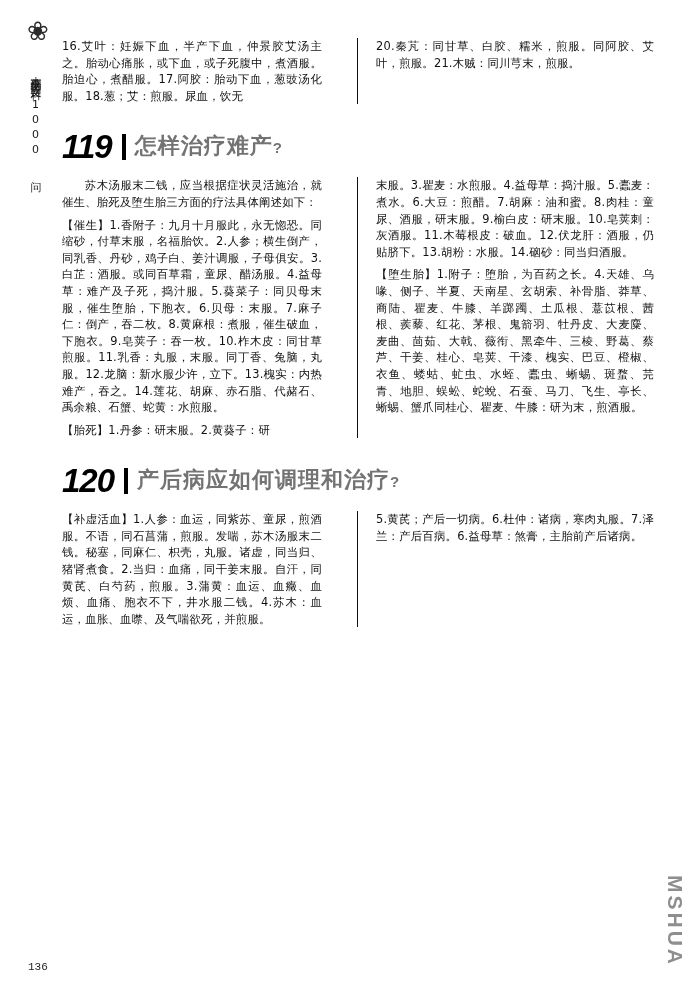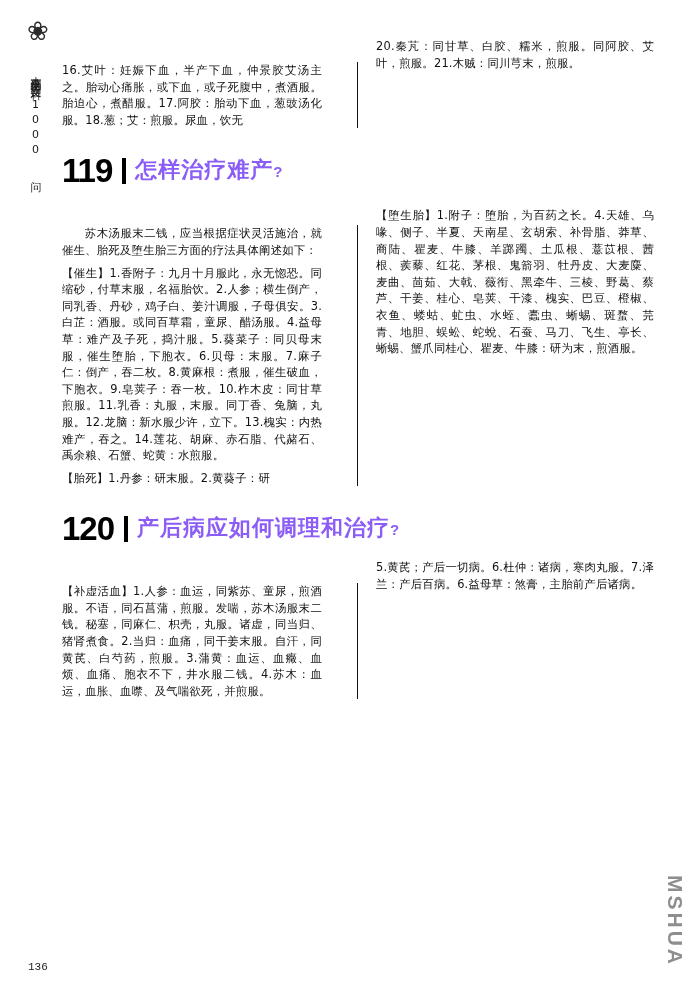--- a/index.html
+++ b/index.html
@@ -82,21 +82,20 @@
     position: relative;
     display: flex;
   }
   .col {
     box-sizing: border-box;
     width: 50%;
   }
   .col-left {
     padding-right: 35px;
     border-right: 1px solid #111;
-    margin-top: 24px;
   }
   .col-right {
     padding-left: 18px;
   }
 
   p.para {
     margin: 0 0 0 0;
     font-size: 11.4px;
     line-height: 16.6px;
     color: #111;
@@ -114,34 +113,35 @@
   
   .section-head {
     display: flex;
     align-items: center;
     margin: 26px 0 14px 0;
   }
   .section-num {
     font-family: "Liberation Sans", sans-serif;
     font-size: 33px;
     font-weight: bold;
+    font-style: italic;
     color: #000;
     letter-spacing: -1px;
     line-height: 33px;
   }
   .section-bar {
     width: 4px;
     height: 26px;
     background: #000;
     margin: 0 9px 0 10px;
   }
   .section-title {
     font-size: 22px;
     font-weight: bold;
-    color: #8b5cf6;
+    color: #737373;
     line-height: 26px;
     letter-spacing: 1px;
   }
   .section-title .qmark {
     font-family: "Liberation Sans", sans-serif;
     font-size: 15px;
     font-weight: bold;
   }
 </style>
 </head>
@@ -174,20 +174,21 @@
       <span class="section-title"><span>怎样治疗难产</span><span class="qmark">?</span></span>
     </div>
 
     <div class="cols">
       <div class="col col-left">
         <p class="para indent">苏木汤服末二钱，应当根据症状灵活施治，就催生、胎死及堕生胎三方面的疗法具体阐述如下：</p>
         <p class="para gap">【催生】1.香附子：九月十月服此，永无惚恐。同缩砂，付草末服，名福胎饮。2.人参；横生倒产，同乳香、丹砂，鸡子白、姜汁调服，子母俱安。3.白芷：酒服。或同百草霜，童尿、醋汤服。4.益母草：难产及子死，捣汁服。5.葵菜子：同贝母末服，催生堕胎，下胞衣。6.贝母：末服。7.麻子仁：倒产，吞二枚。8.黄麻根：煮服，催生破血，下胞衣。9.皂荚子：吞一枚。10.柞木皮：同甘草煎服。11.乳香：丸服，末服。同丁香、兔脑，丸服。12.龙脑：新水服少许，立下。13.槐实：内热难产，吞之。14.莲花、胡麻、赤石脂、代赭石、禹余粮、石蟹、蛇黄：水煎服。</p>
         <p class="para gap">【胎死】1.丹参：研末服。2.黄葵子：研</p>
       </div>
       <div class="col col-right">
+        <p class="para">末服。3.瞿麦：水煎服。4.益母草：捣汁服。5.蠹麦：煮水。6.大豆：煎醋。7.胡麻：油和蜜。8.肉桂：童尿、酒服，研末服。9.榆白皮：研末服。10.皂荚刺：灰酒服。11.木莓根皮：破血。12.伏龙肝：酒服，仍贴脐下。13.胡粉：水服。14.硇砂：同当归酒服。</p>
         <p class="para gap">【堕生胎】1.附子：堕胎，为百药之长。4.天雄、乌喙、侧子、半夏、天南星、玄胡索、补骨脂、莽草、商陆、瞿麦、牛膝、羊踯躅、土瓜根、薏苡根、茜根、蒺藜、红花、茅根、鬼箭羽、牡丹皮、大麦麋、麦曲、茴茹、大戟、薇衔、黑牵牛、三棱、野葛、蔡芦、干姜、桂心、皂荚、干漆、槐实、巴豆、橙椒、衣鱼、蝼蛄、虻虫、水蛭、蠹虫、蜥蜴、斑蝥、芫青、地胆、蜈蚣、蛇蛻、石蚕、马刀、飞生、亭长、蜥蜴、蟹爪同桂心、瞿麦、牛膝：研为末，煎酒服。</p>
       </div>
     </div>
 
     <div class="section-head">
       <span class="section-num">120</span>
       <span class="section-bar"></span>
       <span class="section-title"><span>产后病应如何调理和治疗</span><span class="qmark">?</span></span>
     </div>
 

